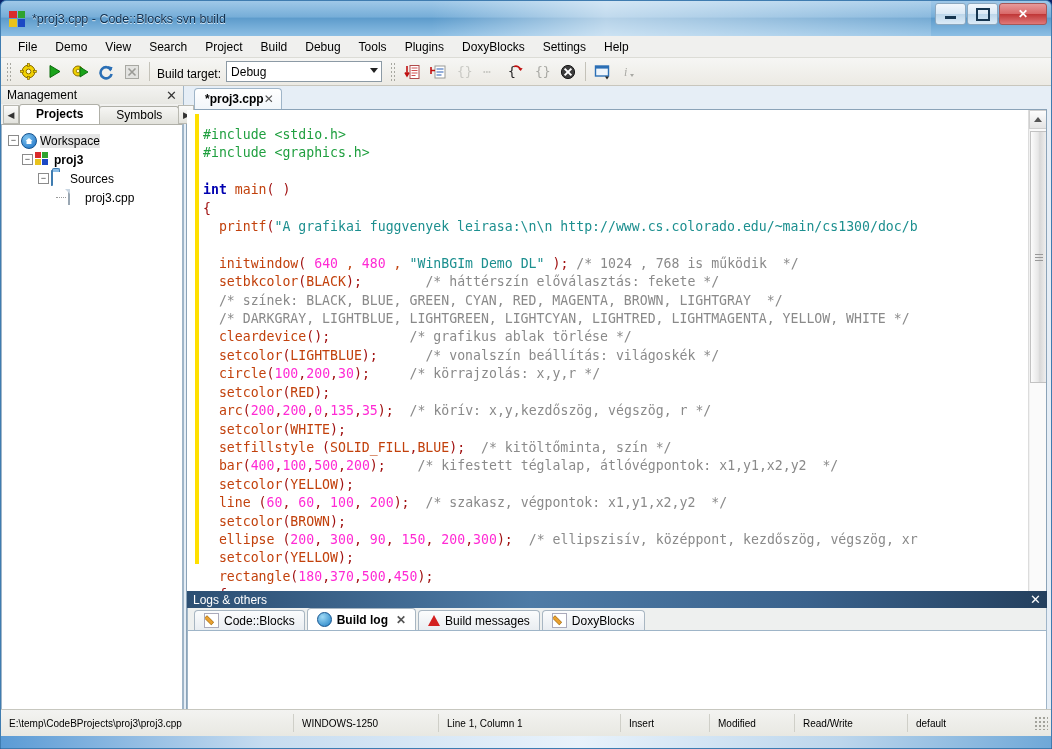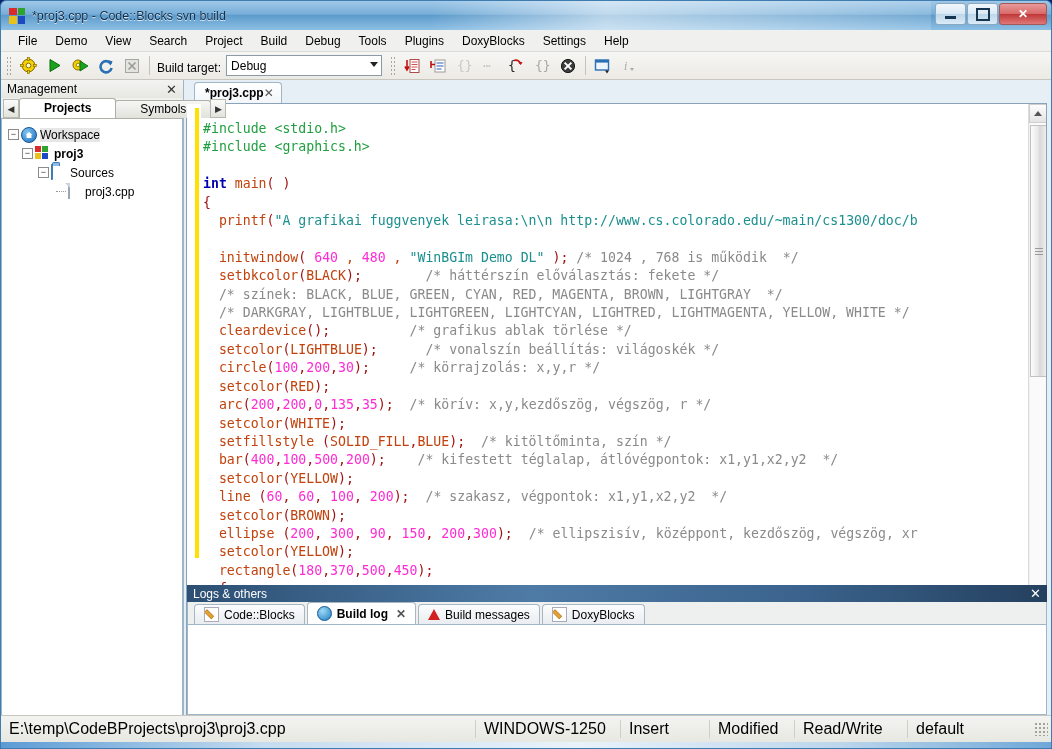--- a/index.html
+++ b/index.html
@@ -17,21 +17,21 @@
     background: linear-gradient(to right, #5b9bd5 0%, #c6dcf0 25%, #e8f2fb 55%, #bcd6ec 80%, #6fa8d8 100%);
     border: 1px solid #3f7cb0;
     border-radius: 6px 6px 0 0;
     padding: 0;
     overflow: hidden;
   }
 
   
   #titlebar {
     position: relative;
-    height: 29px;
+    height: 35px;
     background: linear-gradient(to bottom, #9fc8e8 0%, #77aed8 45%, #5e9ccc 50%, #8dbfe4 100%);
     border-radius: 5px 5px 0 0;
     display: flex; align-items: center;
     overflow: hidden;
   }
   #titlebar::after {
     content: "";
     position: absolute; left: 430px; top: 0; right: 120px; bottom: 0;
     background: linear-gradient(to right, rgba(255,255,255,0) 0%, rgba(255,255,255,0.55) 35%, rgba(255,255,255,0.15) 100%);
     pointer-events: none;
@@ -147,21 +147,21 @@
   #mgmt-tabs {
     height: 20px; display:flex; align-items:flex-end;
     background:#f0f0ee; padding-left:2px; position:relative;
   }
   .tab-arrow {
     width:14px; height:17px; display:flex;align-items:center;justify-content:center;
     font-size:9px; color:#333; border:1px solid #b9b9b1; background:linear-gradient(to bottom,#fbfbfa,#e3e3dd);
     flex:none;
   }
   .mtab {
-    height:17px; line-height:17px; padding:0 24px;
+    height:17px; line-height:17px; padding:0 16px;
     font-size:12px; border:1px solid #b0b0a8; border-bottom:none;
     background: linear-gradient(to bottom,#f6f6f4,#e2e2dc);
     border-radius: 3px 3px 0 0; margin-right:-1px; color:#000;
   }
   .mtab.active { background:#fff; font-weight:bold; height:19px; line-height:19px; }
   #mgmt-body {
     flex:1; background:#fff; border:1px solid #9fb5c8; border-top-color:#b0b0a8;
     margin:0; overflow:hidden; position:relative;
   }
   .tree { padding: 6px 0 0 4px; font-size:12px; }
@@ -351,26 +351,26 @@
   .ico-warn{
     width:0;height:0;flex:none;
     border-left:6px solid transparent;border-right:6px solid transparent;border-bottom:11px solid #d32020;
   }
   #logs-body {
     flex:1; background:#fff; border:1px solid #9fb5c8;
   }
 
   
   #statusbar {
-    position:absolute; left:0; right:0; bottom:6px;
+    position:absolute; left:0; right:0; bottom:12px;
     height: 26px;
     display:flex; align-items:center;
     background: linear-gradient(to bottom,#f3f3f1,#e8e8e2);
     border-top:1px solid #c7c7bf;
-    font-size:16px; color:#000;
+    font-size:10px; color:#000;
   }
   .sb-cell {
     height:18px; display:flex; align-items:center;
     padding:0 8px; border-right:1px solid #cfcfc8; white-space:nowrap;
   }
   .sb-cell:first-child { flex:1; border-left:none; }
   #resize-grip{
     width:14px;height:14px;margin-left:auto;margin-right:3px;
     background-image: radial-gradient(circle, #9a9a92 0.8px, transparent 1px);
     background-size:4px 4px; opacity:.9;
@@ -639,20 +639,21 @@
           <span>DoxyBlocks</span>
         </div>
       </div>
       <div id="logs-body"></div>
     </div>
   </div>
 
   <div id="statusbar">
     <div class="sb-cell">E:\temp\CodeBProjects\proj3\proj3.cpp</div>
     <div class="sb-cell" style="width:128px">WINDOWS-1250</div>
+    <div class="sb-cell" style="width:165px">Line 1, Column 1</div>
     <div class="sb-cell" style="width:72px">Insert</div>
     <div class="sb-cell" style="width:68px">Modified</div>
     <div class="sb-cell" style="width:96px">Read/Write</div>
     <div class="sb-cell" style="border-right:none;width:110px">default</div>
     <div id="resize-grip"></div>
   </div>
 
 </div>
 
 </body></html>

